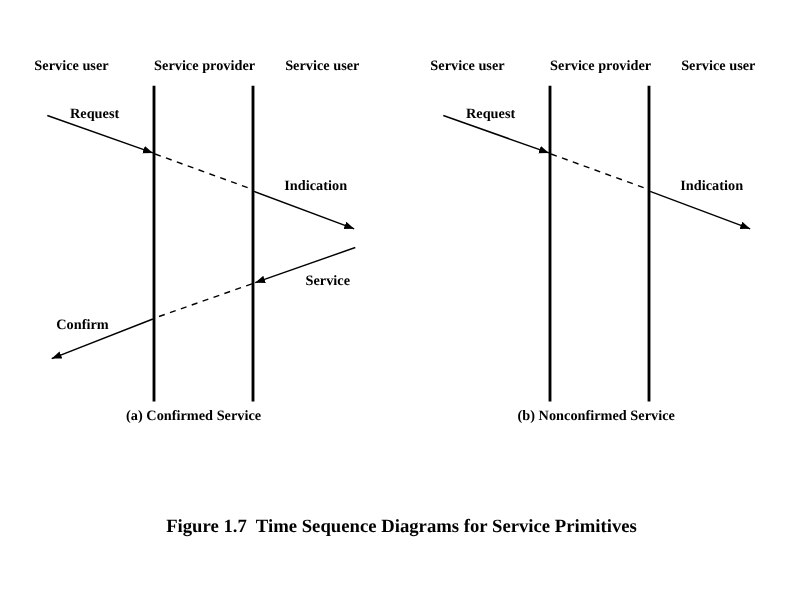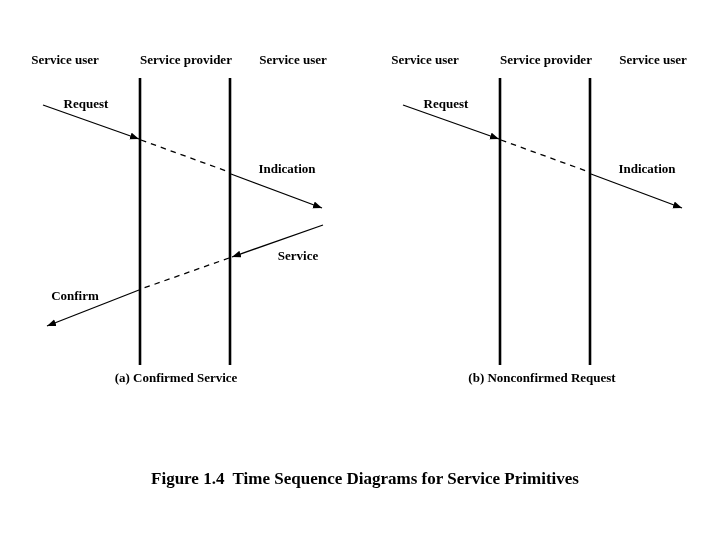--- a/index.html
+++ b/index.html
@@ -87,18 +87,18 @@
     <div class="lbl" style="left:75px;  top:295px;">Confirm</div>
     <div class="lbl" style="left:176px; top:377px;">(a) Confirmed Service</div>
   </div>
 
   <div>
     <div class="lbl" style="left:425px; top:59px;">Service user</div>
     <div class="lbl" style="left:546px; top:59px;">Service provider</div>
     <div class="lbl" style="left:653px; top:59px;">Service user</div>
     <div class="lbl" style="left:446px; top:103px;">Request</div>
     <div class="lbl" style="left:647px; top:168px;">Indication</div>
-    <div class="lbl" style="left:542px; top:377px;">(b) Nonconfirmed Request</div>
+    <div class="lbl" style="left:542px; top:377px;">(b) Nonconfirmed Service</div>
   </div>
 
-  <div class="fig-caption" style="left:365px; top:478px;">Figure 1.4  Time Sequence Diagrams for Service Primitives</div>
+  <div class="fig-caption" style="left:365px; top:478px;">Figure 1.7  Time Sequence Diagrams for Service Primitives</div>
 
 </div>
 
 </body></html>

